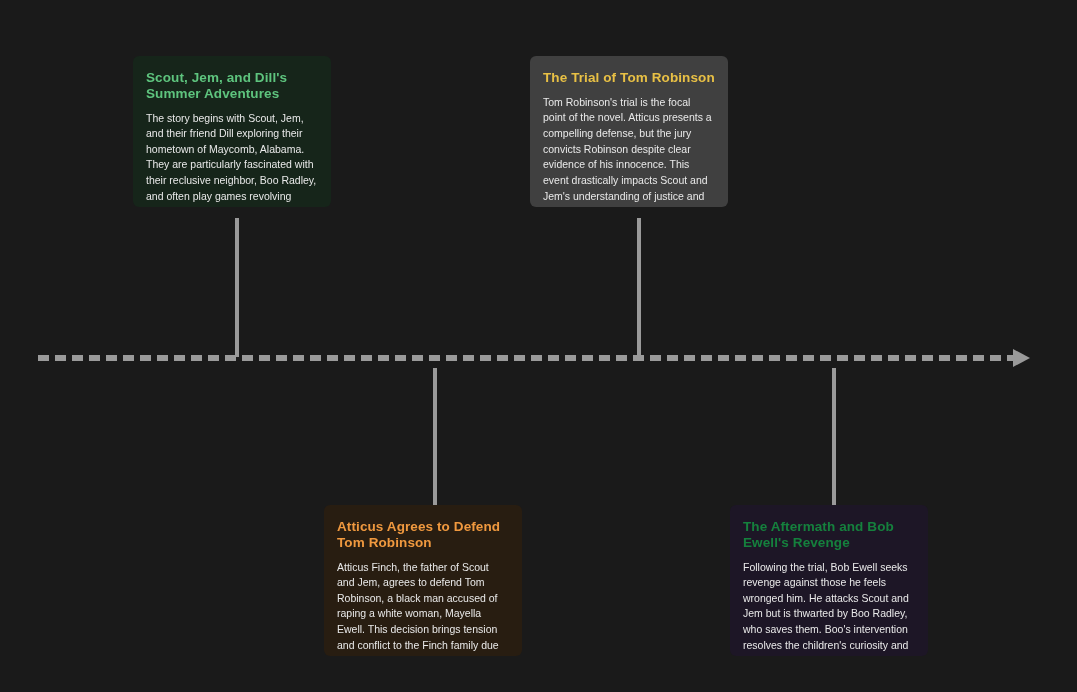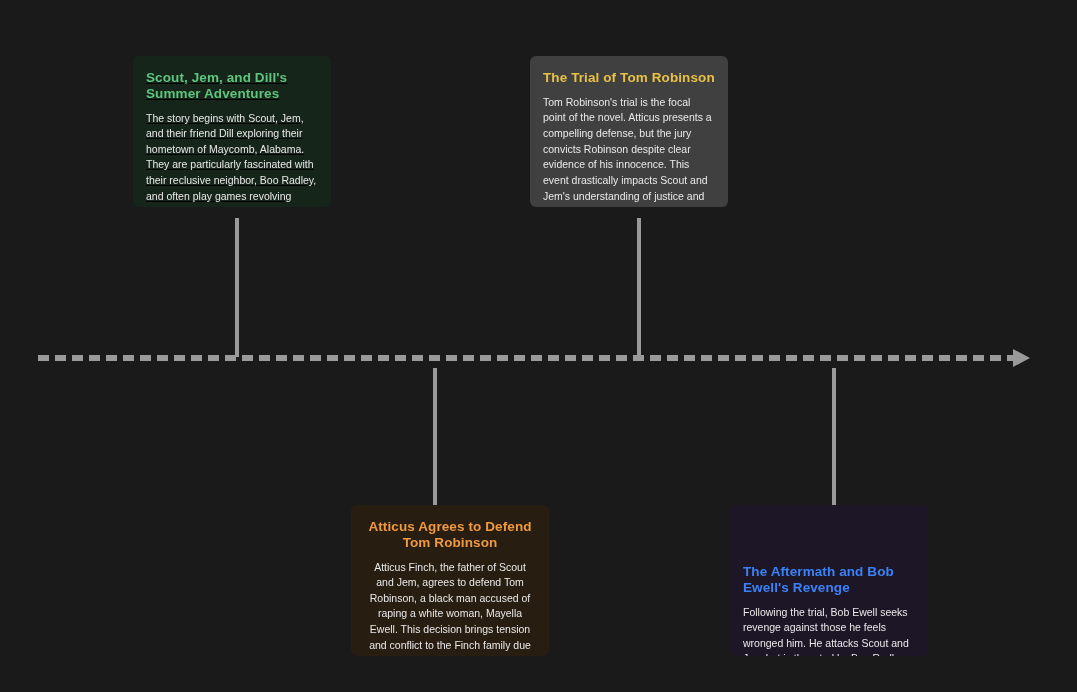--- a/index.html
+++ b/index.html
@@ -88,33 +88,33 @@
 <div id="timeline-canvas">
 
   <div class="axis-line"></div>
   <div class="axis-arrow"></div>
 
   <div class="stem" style="left:235px; top:218px; height:139px;"></div>
   <div class="stem" style="left:637px; top:218px; height:139px;"></div>
   <div class="stem" style="left:433px; top:368px; height:137px;"></div>
   <div class="stem" style="left:832px; top:368px; height:137px;"></div>
 
-  <div class="card card-top" style="left:133px; background:#16251a;text-decoration:underline;">
+  <div class="card card-top" style="left:133px; background:#16251a;">
     <div class="card-title" style="color:#5ec47e;">Scout, Jem, and Dill's Summer Adventures</div>
     <div class="card-body">The story begins with Scout, Jem, and their friend Dill exploring their hometown of Maycomb, Alabama. They are particularly fascinated with their reclusive neighbor, Boo Radley, and often play games revolving around him.</div>
   </div>
 
   <div class="card card-top" style="left:530px; background:#404040;">
     <div class="card-title" style="color:#e8c045;">The Trial of Tom Robinson</div>
     <div class="card-body">Tom Robinson's trial is the focal point of the novel. Atticus presents a compelling defense, but the jury convicts Robinson despite clear evidence of his innocence. This event drastically impacts Scout and Jem's understanding of justice and morality.</div>
   </div>
 
-  <div class="card card-bottom" style="left:351px; background:#281d11;text-align:center;">
+  <div class="card card-bottom" style="left:324px; background:#281d11;">
     <div class="card-title" style="color:#f0993f;">Atticus Agrees to Defend Tom Robinson</div>
     <div class="card-body">Atticus Finch, the father of Scout and Jem, agrees to defend Tom Robinson, a black man accused of raping a white woman, Mayella Ewell. This decision brings tension and conflict to the Finch family due to the town's prevalent racism.</div>
   </div>
 
   <div class="card card-bottom" style="left:730px; background:#1d1626;">
-    <div class="card-title" style="color:#3b82f6;margin-top:45px;">The Aftermath and Bob Ewell's Revenge</div>
+    <div class="card-title" style="color:#15803d;">The Aftermath and Bob Ewell's Revenge</div>
     <div class="card-body">Following the trial, Bob Ewell seeks revenge against those he feels wronged him. He attacks Scout and Jem but is thwarted by Boo Radley, who saves them. Boo's intervention resolves the children's curiosity and fear about him.</div>
   </div>
 
 </div>
 
 </body></html>

